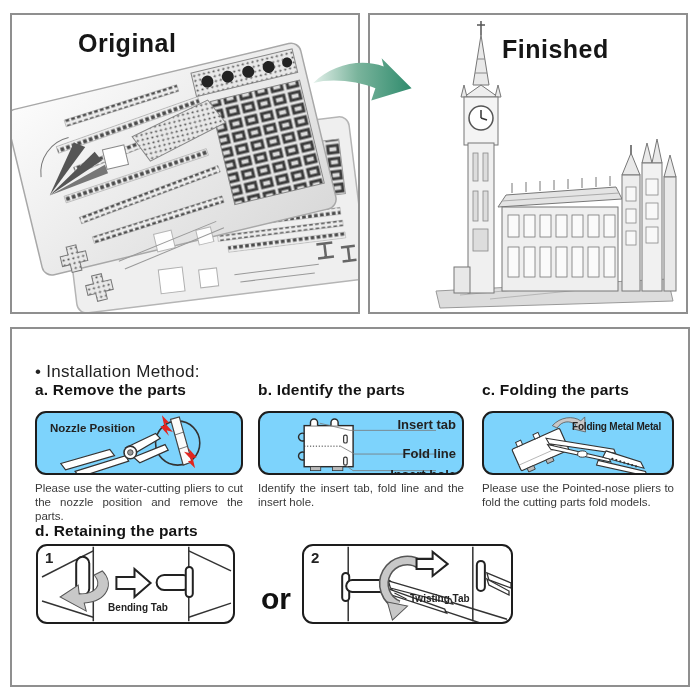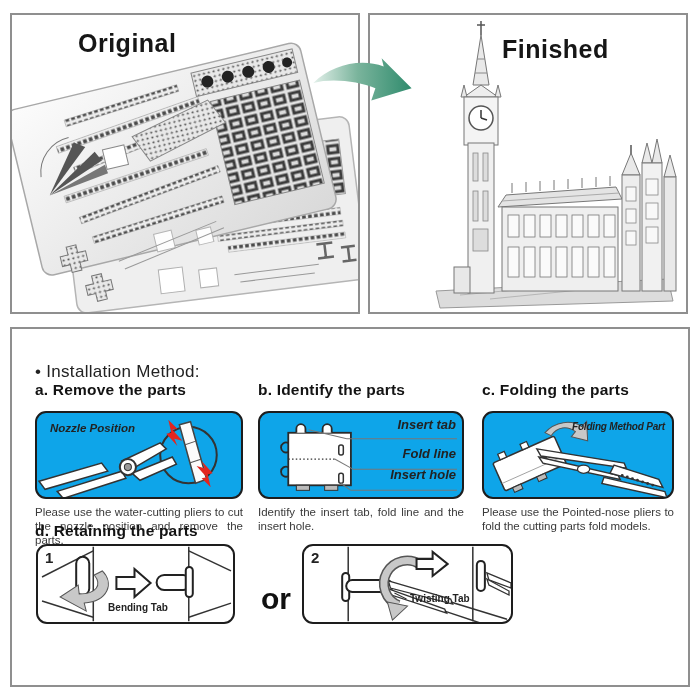--- a/index.html
+++ b/index.html
@@ -22,22 +22,22 @@
   #green-arrow{position:absolute;left:311px;top:54px;width:104px;height:60px;z-index:10;}
   .fill-svg{position:absolute;left:0;top:0;width:100%;height:100%;}
 
   
   #im-header{position:absolute;left:23px;top:33px;font-size:17px;color:#222;letter-spacing:.3px;}
   .step-col{position:absolute;top:52px;}
   #col-a{left:23px;width:208px;}
   #col-b{left:246px;width:206px;}
   #col-c{left:470px;width:192px;}
   .step-heading{font-size:15.5px;font-weight:bold;color:#131313;margin-bottom:12px;letter-spacing:.2px;}
-  .diagram-box{position:relative;height:88px;border:2.5px solid #1d1d1d;border-radius:11px;
-    background:#0ea5e9;overflow:hidden;font-style:italic;}
+  .diagram-box{position:relative;height:64px;border:2.5px solid #1d1d1d;border-radius:11px;
+    background:#7dd3fc;overflow:hidden;}
   .step-caption{margin-top:6px;font-size:11.5px;line-height:1.22;color:#3a3a3a;text-align:justify;}
   .diag-label{position:absolute;font-weight:bold;color:#222;white-space:nowrap;}
   #label-nozzle{left:13px;top:9px;font-size:11.5px;}
   .b-label{left:96px;width:100px;text-align:right;font-size:13px;}
   #label-insert-tab{top:4px;}
   #label-fold-line{top:33px;}
   #label-insert-hole{top:54px;}
   #label-folding{left:88px;top:8px;font-size:10px;letter-spacing:-.2px;}
 
   #step-d{position:absolute;left:23px;top:193px;width:642px;}
@@ -306,21 +306,21 @@
           <circle cx="136" cy="58" r="1.4"></circle>
             <circle cx="141" cy="59.6" r="1.4"></circle>
             <circle cx="146" cy="61.2" r="1.4"></circle>
           <circle cx="151" cy="62.8" r="1.4"></circle>
             <circle cx="156" cy="64.4" r="1.4"></circle>
             <circle cx="161" cy="66" r="1.4"></circle>
           <circle cx="166" cy="67.6" r="1.4"></circle>
         </g>
         <path d="M60 16 C70 5 86 3 96 10 L101 5 L102 24 L86 20 L90 15 C82 9 72 10 66 19 Z" fill="#c8c8c8" stroke="#555"></path>
       </svg>
-      <span class="diag-label" id="label-folding">Folding Method Part</span>
+      <span class="diag-label" id="label-folding">Folding Metal Metal</span>
     </div>
     <div class="step-caption">Please use the Pointed-nose pliers to fold the cutting parts fold models.</div>
   </div>
 
   <div id="step-d">
     <div class="step-heading">d. Retaining the parts</div>
 
     <div class="retain-box" id="retain-1">
       <svg class="fill-svg" viewBox="0 0 194 74">
         <g stroke="#333" stroke-width="1.5">

